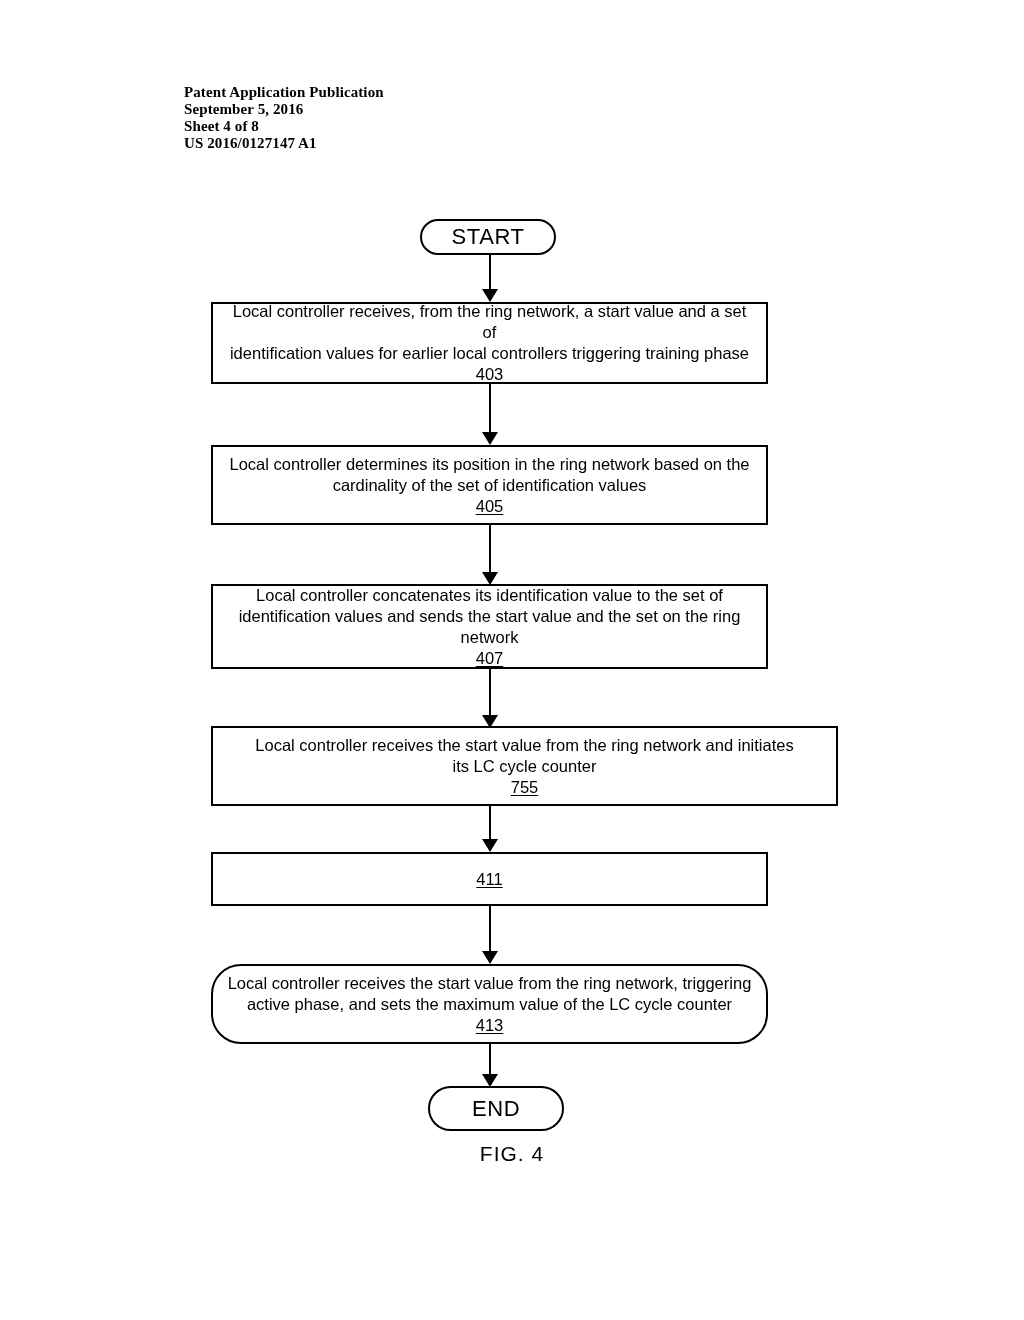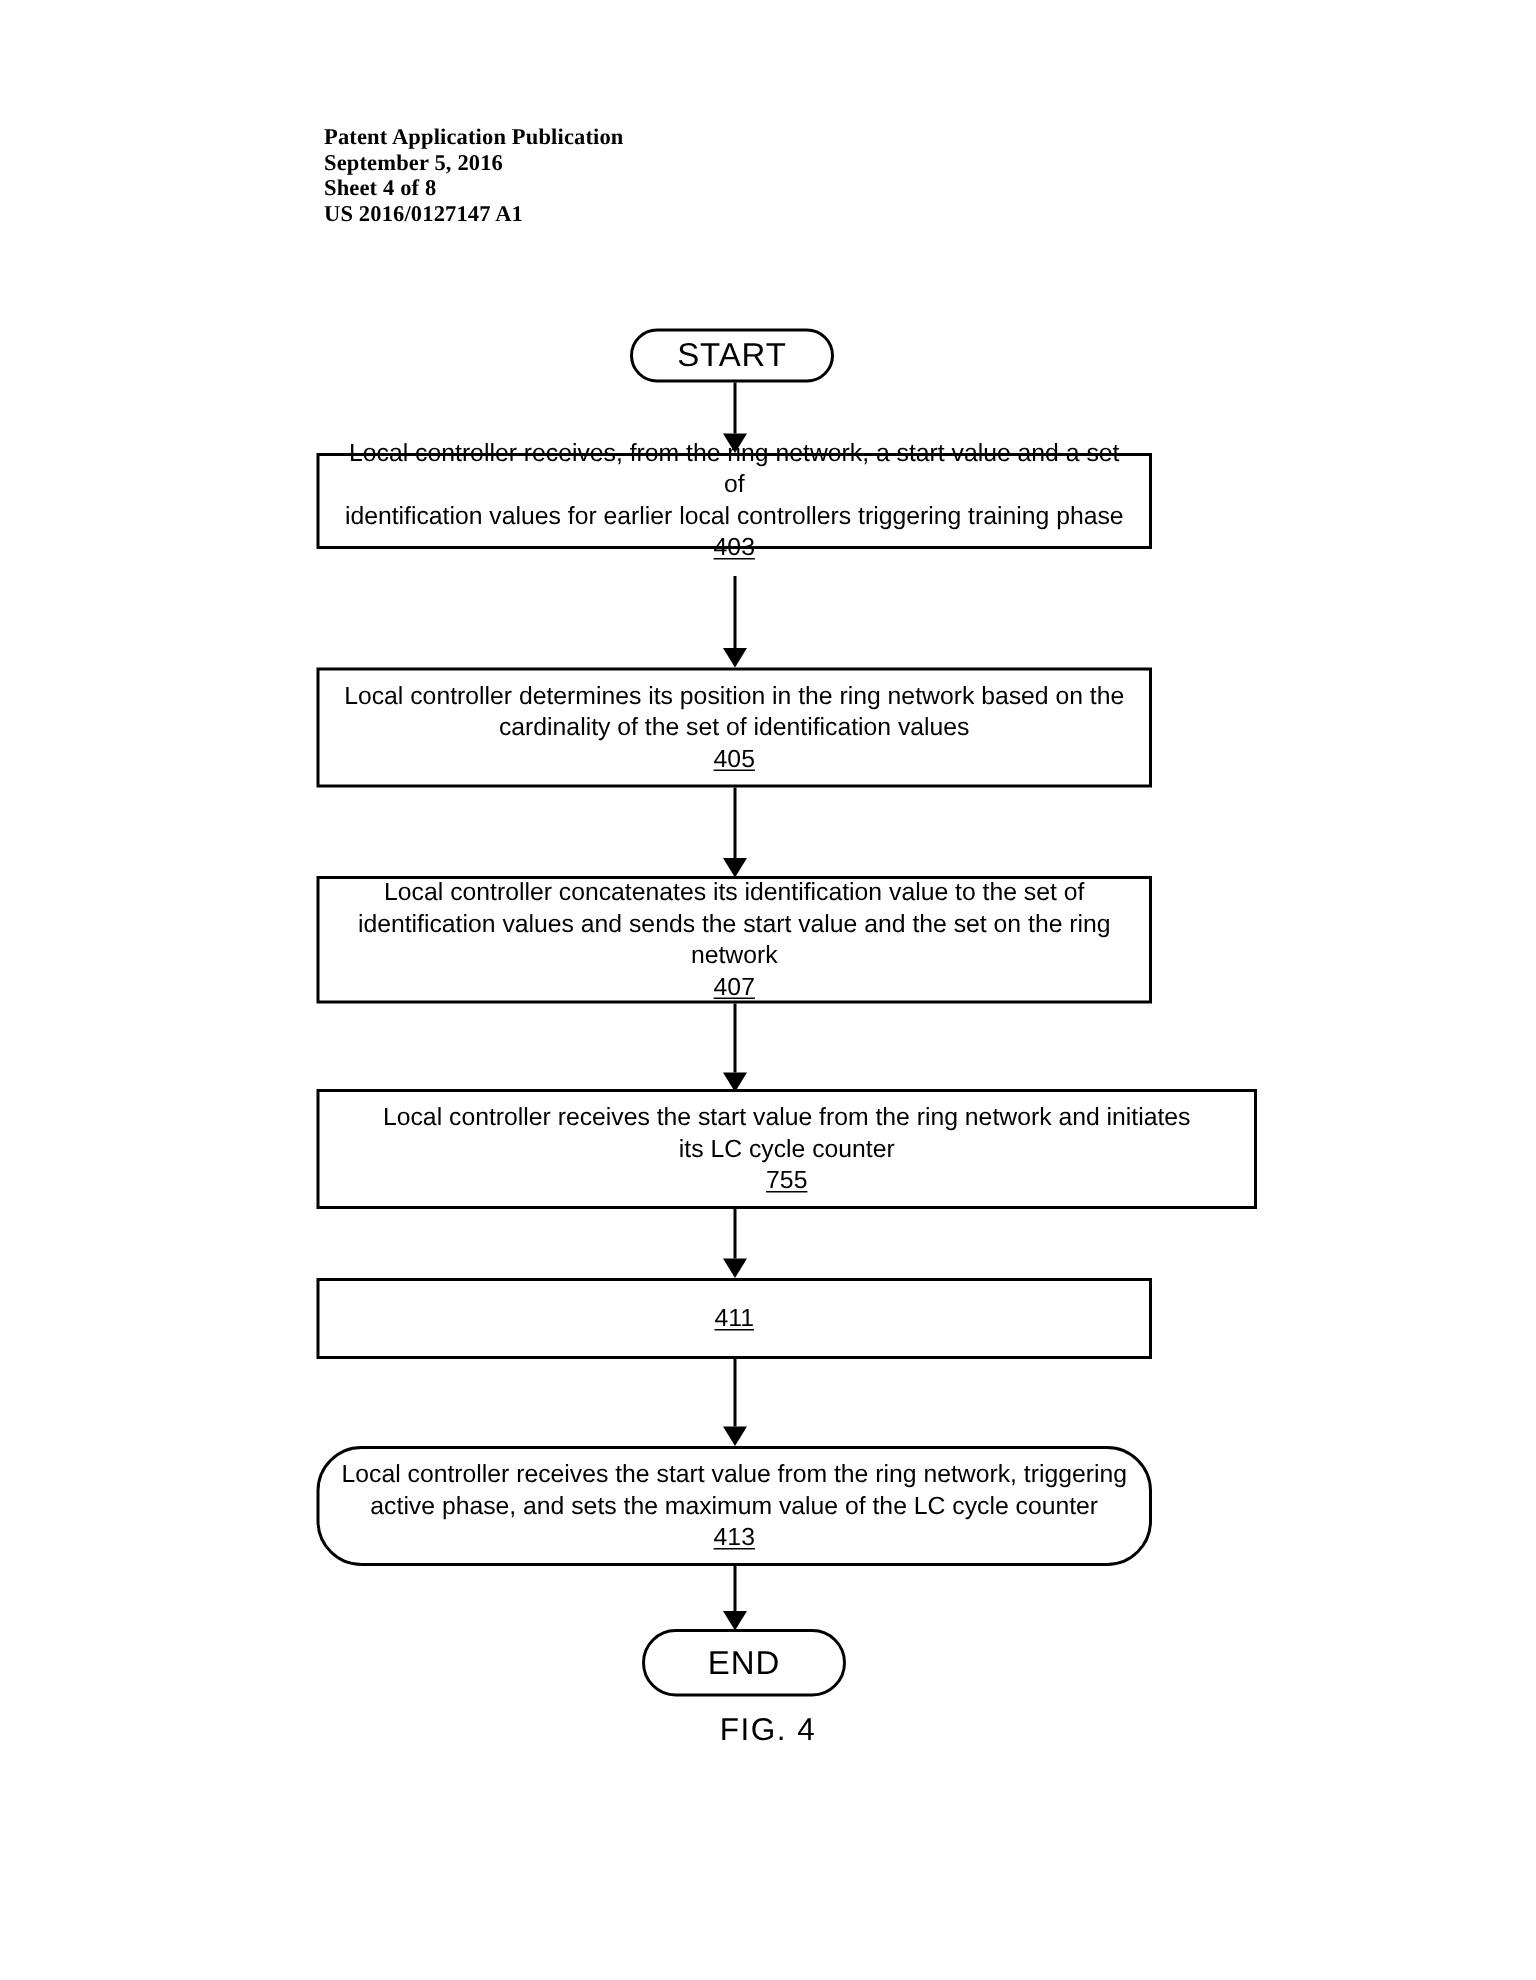--- a/index.html
+++ b/index.html
@@ -28,21 +28,21 @@
     font-size: 15px;
     letter-spacing: 0.1px;
     white-space: nowrap;
     display: flex;
     align-items: baseline;
     flex-direction: column;
   }
   #page-header .hdr-pub     { }
   #page-header .hdr-date    { margin-left: 40px; }
   #page-header .hdr-sheet   { margin-left: 18px; }
-  #page-header .hdr-patno   { margin-left: 88px; }
+  #page-header .hdr-patno   { margin-left: 56px; }
 
   
   #flowchart {
     position: absolute;
     left: 0;
     top: 0;
     width: 1024px;
     height: 1320px;
   }
 
@@ -124,21 +124,21 @@
 
 <div id="flowchart">
 
   <div class="terminator" style="left:420px; top:219px; width:136px; height:36px;">
     <span>START</span>
   </div>
 
   <div class="connector" style="left:489px; top:255px; height:34px;"></div>
   <div class="arrowhead" style="left:482px; top:289px;"></div>
 
-  <div class="process-box" style="left:211px; top:302px; width:557px; height:64px;">
+  <div class="process-box" style="left:211px; top:302px; width:557px; height:82px;">
     <div class="process-text">Local controller receives, from the ring network, a start value and a set of
 identification values for earlier local controllers triggering training phase</div>
     <div class="process-ref">403</div>
   </div>
 
   <div class="connector" style="left:489px; top:384px; height:48px;"></div>
   <div class="arrowhead" style="left:482px; top:432px;"></div>
 
   <div class="process-box" style="left:211px; top:445px; width:557px; height:80px;">
     <div class="process-text">Local controller determines its position in the ring network based on the

